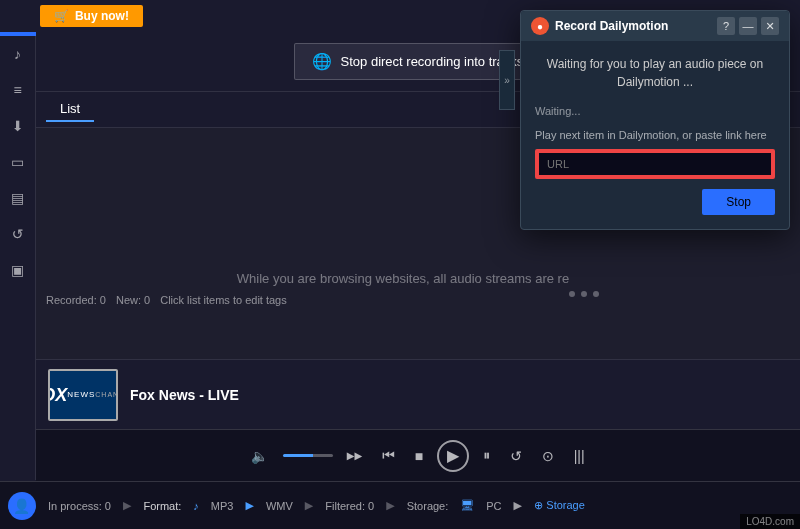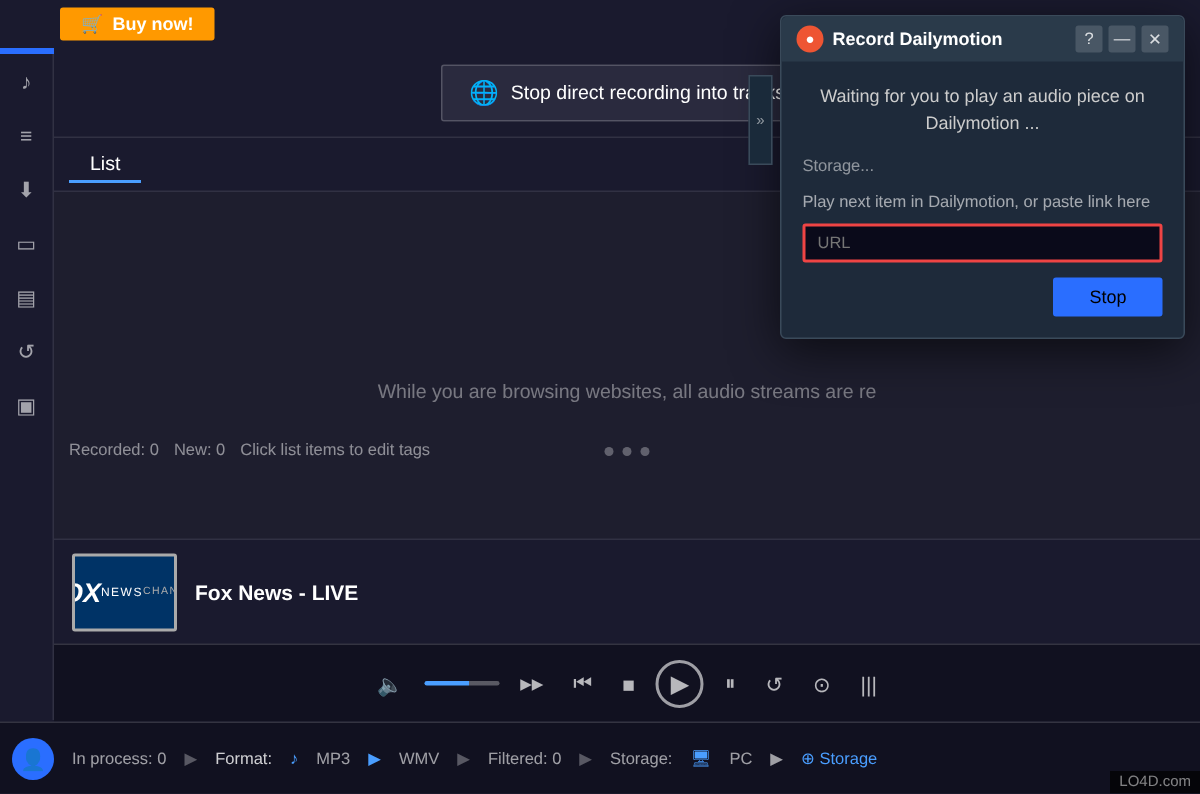--- a/index.html
+++ b/index.html
@@ -152,21 +152,21 @@
     
     .content-body {
       position: absolute;
       top: 128px;
       left: 36px;
       right: 0;
       bottom: 100px;
       background: #1e1e2e;
       z-index: 2;
       display: flex;
-      flex-direction: column;
+      flex-direction: row;
       align-items: center;
       justify-content: center;
     }
 
     .browse-text {
       color: rgba(255,255,255,0.4);
       font-size: 13px;
       text-align: center;
       max-width: 400px;
     }
@@ -443,21 +443,21 @@
 
     .dialog-play-hint {
       color: rgba(255,255,255,0.6);
       font-size: 11px;
       margin-bottom: 8px;
     }
 
     .dialog-url-input {
       width: 100%;
       background: #0a0a1a;
-      border: 2px solid #ef4444;
+      border: 4px solid #ef4444;
       color: rgba(255,255,255,0.5);
       font-size: 11px;
       padding: 5px 8px;
       border-radius: 2px;
       outline: none;
       margin-bottom: 10px;
     }
 
     .dialog-footer {
       display: flex;
@@ -637,21 +637,21 @@
       </div>
       <span class="dialog-title-text">Record Dailymotion</span>
       <div class="dialog-controls">
         <button class="dialog-ctrl-btn">?</button>
         <button class="dialog-ctrl-btn">—</button>
         <button class="dialog-ctrl-btn">✕</button>
       </div>
     </div>
     <div class="dialog-body">
       <div class="dialog-message">Waiting for you to play an audio piece on Dailymotion ...</div>
-      <div class="dialog-status">Storage...</div>
+      <div class="dialog-status">Waiting...</div>
       <div class="dialog-play-hint">Play next item in Dailymotion, or paste link here</div>
       <input class="dialog-url-input" type="text" placeholder="URL" style="">
       <div class="dialog-footer">
         <button class="dialog-stop-btn">Stop</button>
       </div>
     </div>
   </div>
 </div>
 
 <div class="lo4d-watermark">

